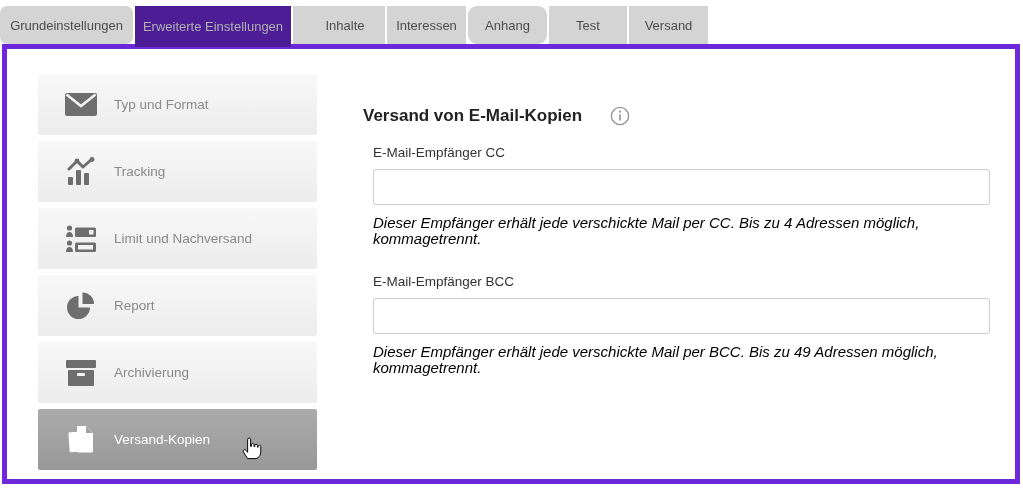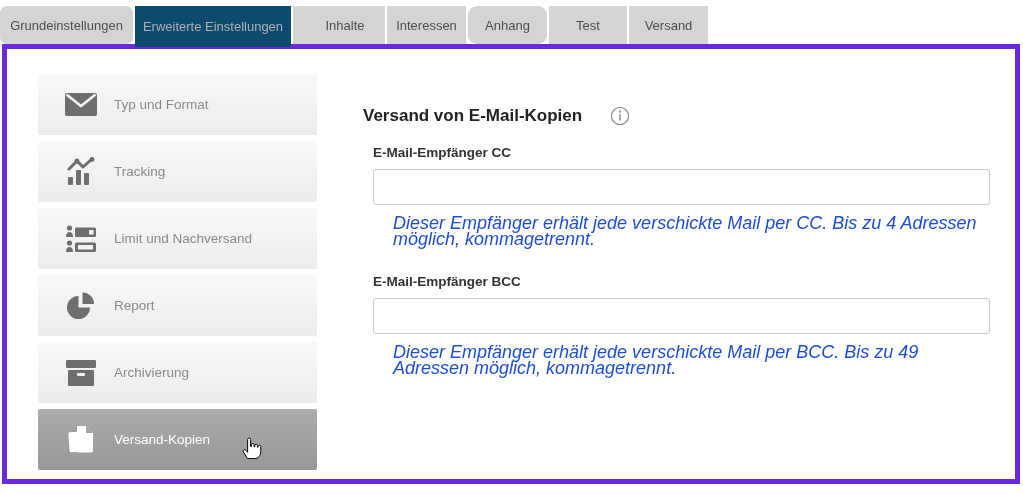--- a/index.html
+++ b/index.html
@@ -20,21 +20,21 @@
     font-size:13px; display:flex; align-items:center; justify-content:center;
     box-sizing:border-box; cursor:default; white-space:nowrap;
   }
   .tab:nth-child(1){ width:133px;border-radius:7px; }
   .tab:nth-child(2){ width:156px; }
   .tab:nth-child(3){ width:92px;padding-left:12px; }
   .tab:nth-child(4){ width:79px; }
   .tab:nth-child(5){ width:79px;border-radius:9px; }
   .tab:nth-child(6){ width:78px; }
   .tab:nth-child(7){ width:79px; }
-  .tab.active { background:#0c4a6e; color:#b0b0b0; height:41px; }
+  .tab.active { background:#4c1d95; color:#b0b0b0; height:41px; }
 
   
   .panel {
     position:absolute; left:2px; top:44px; width:1018px; height:440px;
     border:5px solid #6d28d9; background:#ffffff; box-sizing:border-box; z-index:1;
   }
 
   
   .sidebar { position:absolute; left:31px; top:25px; width:279px; }
   .side-item {
@@ -59,34 +59,33 @@
   .side-item.selected svg .bg-fill { fill:#a2a2a2; }
 
   
   .main { position:absolute; left:356px; top:57px; width:632px; }
   .main h1 {
     font-size:17px; font-weight:bold; color:#222222;
     margin:0 0 19px 0; display:flex; align-items:center; gap:28px;
   }
   .group { margin-left:10px; }
   .group .fld-label {
-    display:block; font-size:13.5px; font-weight:bold; color:#333333;
+    display:block; font-size:13.5px; font-weight:normal; color:#333333;
     margin-bottom:9px;
   }
   .group input {
     display:block; width:617px; height:36px; box-sizing:border-box;
     border:1px solid #cccccc; border-radius:3px;
     font-size:14px; color:#333; padding:0 10px; outline:none;
     margin-bottom:10px; background:#fff;
     font-family:"Liberation Sans", sans-serif;
   }
   .group .help {
-    font-style:italic; color:#1d4ed8; font-size:18px; line-height:16px;
+    font-style:italic; color:#000000; font-size:15px; line-height:16px;
     margin-bottom:27px;
-    margin-left:20px;
   }
 
   .cursor { position:absolute; left:240px; top:434px; z-index:5; }
 </style>
 </head>
 <body>
 
 <div class="tabbar">
   <div class="tab">Grundeinstellungen</div>
   <div class="tab active">Erweiterte Einstellungen</div>

